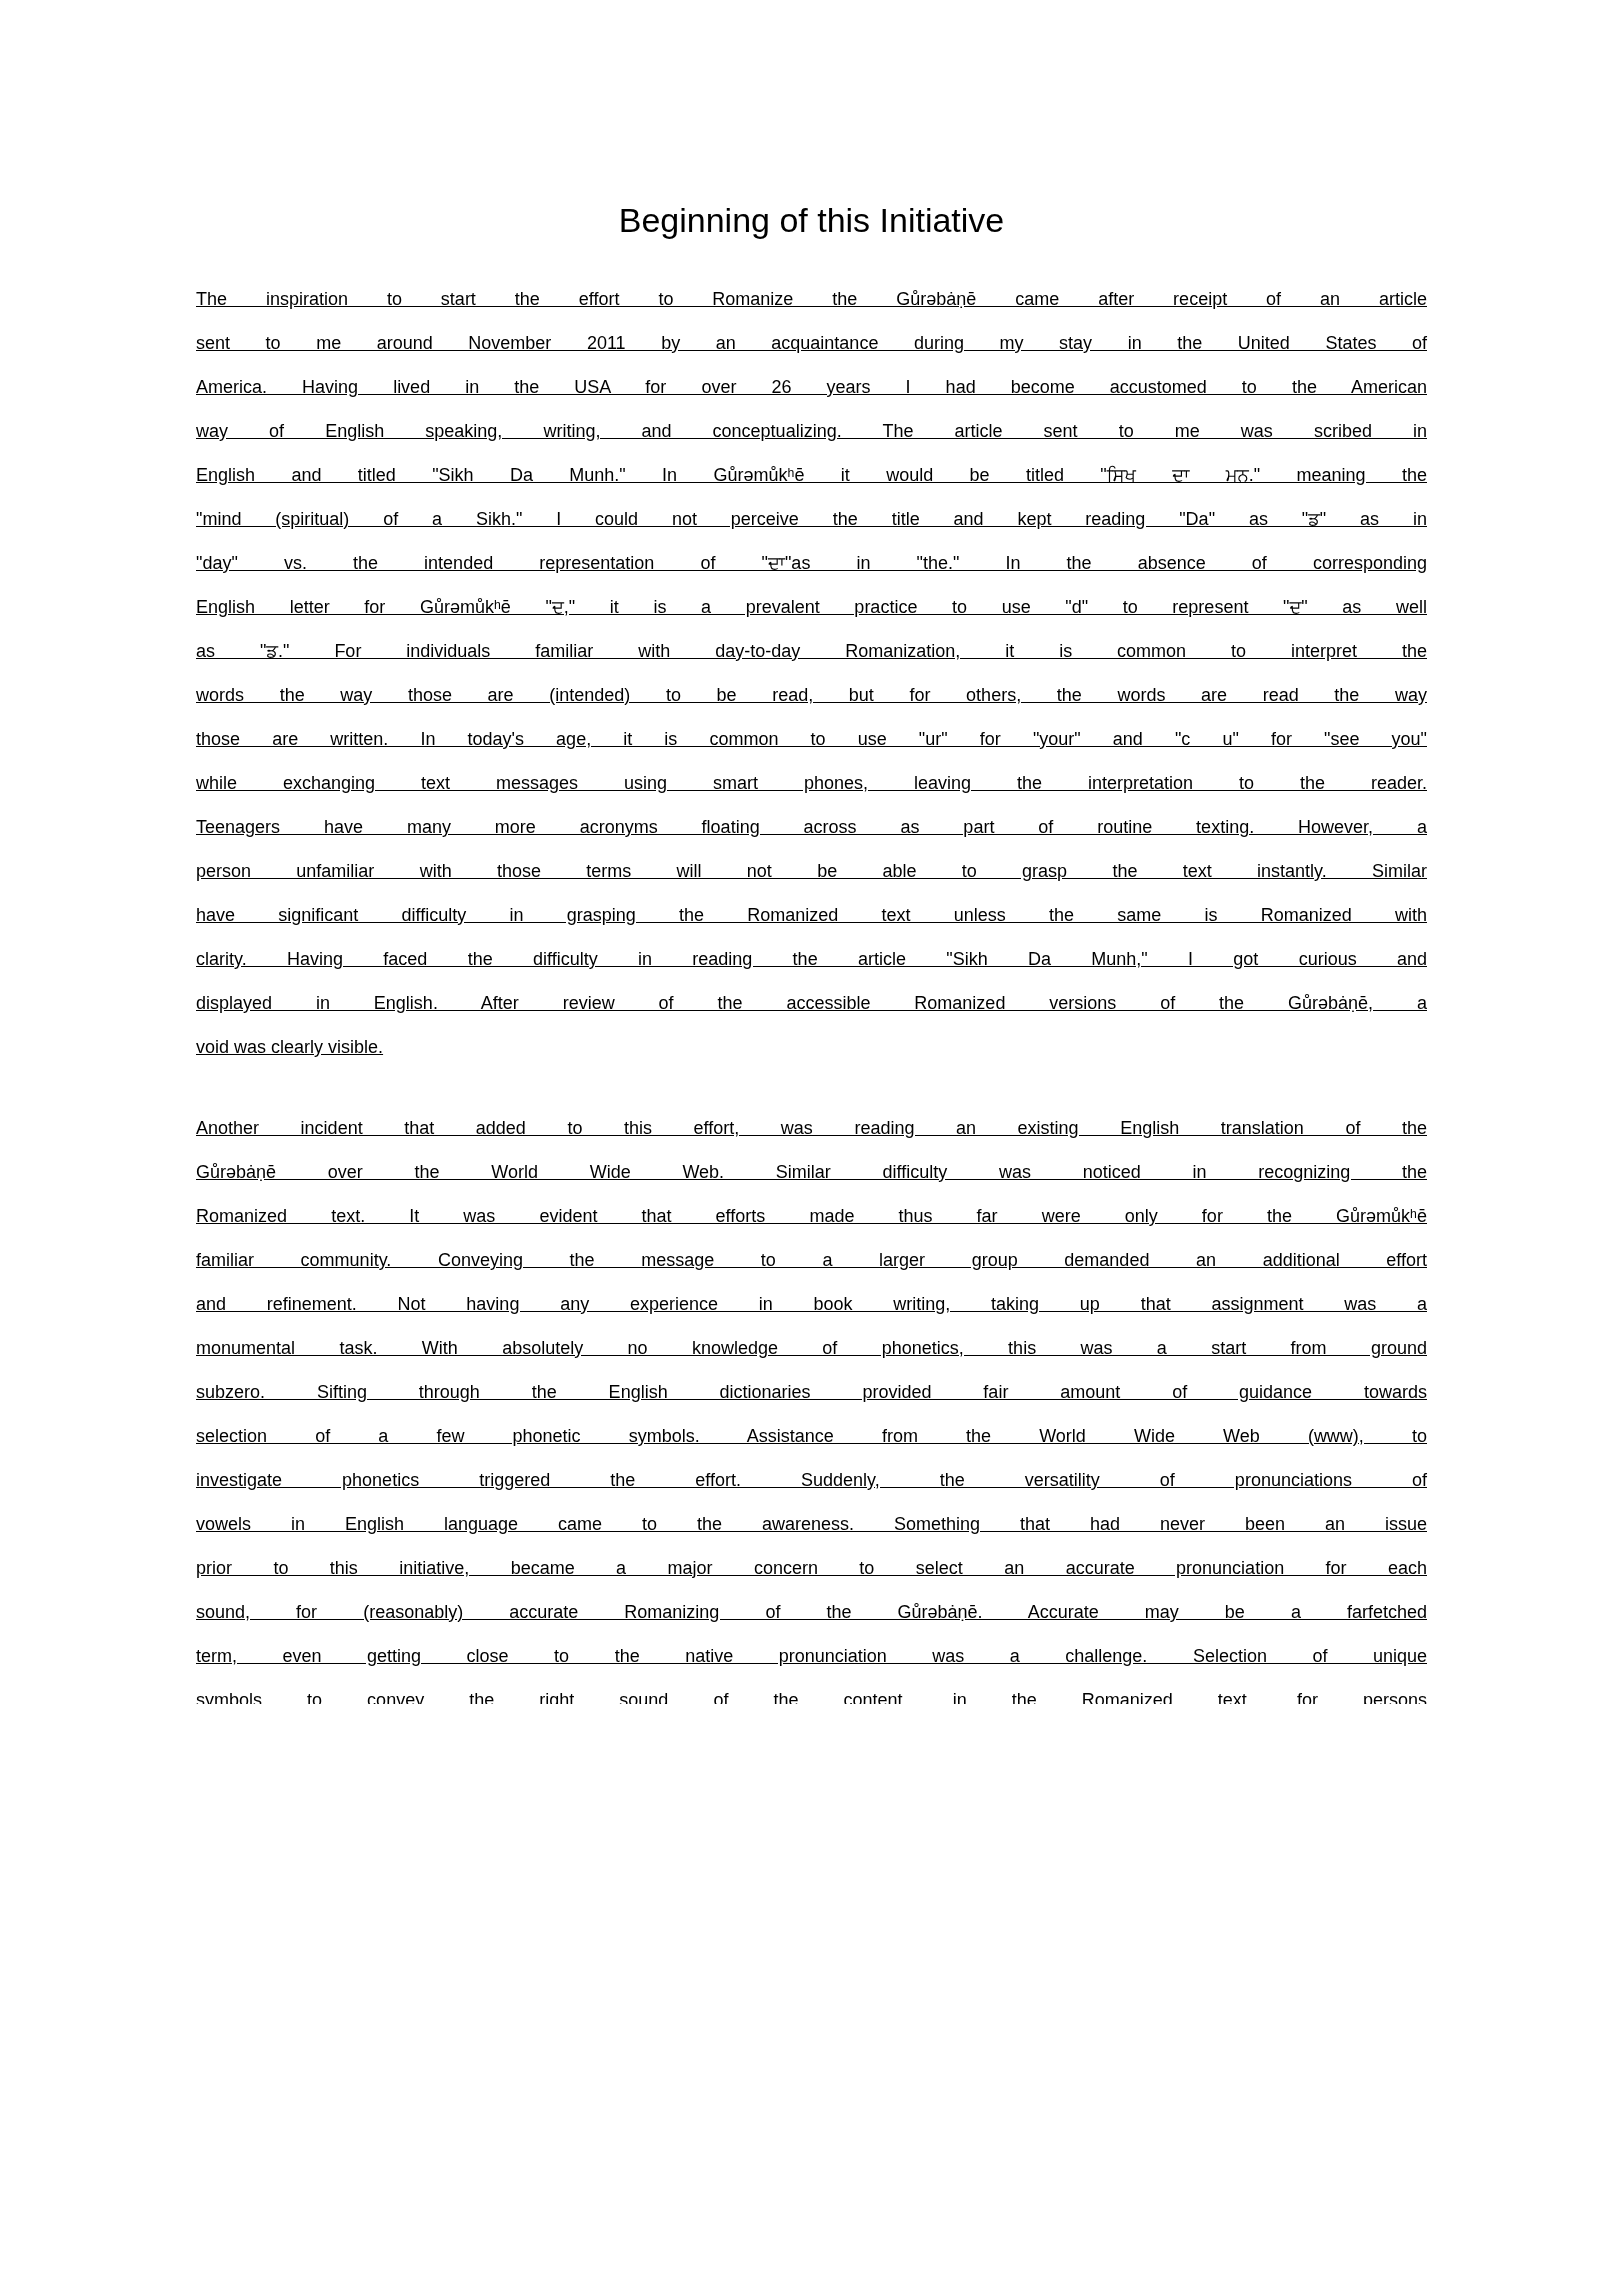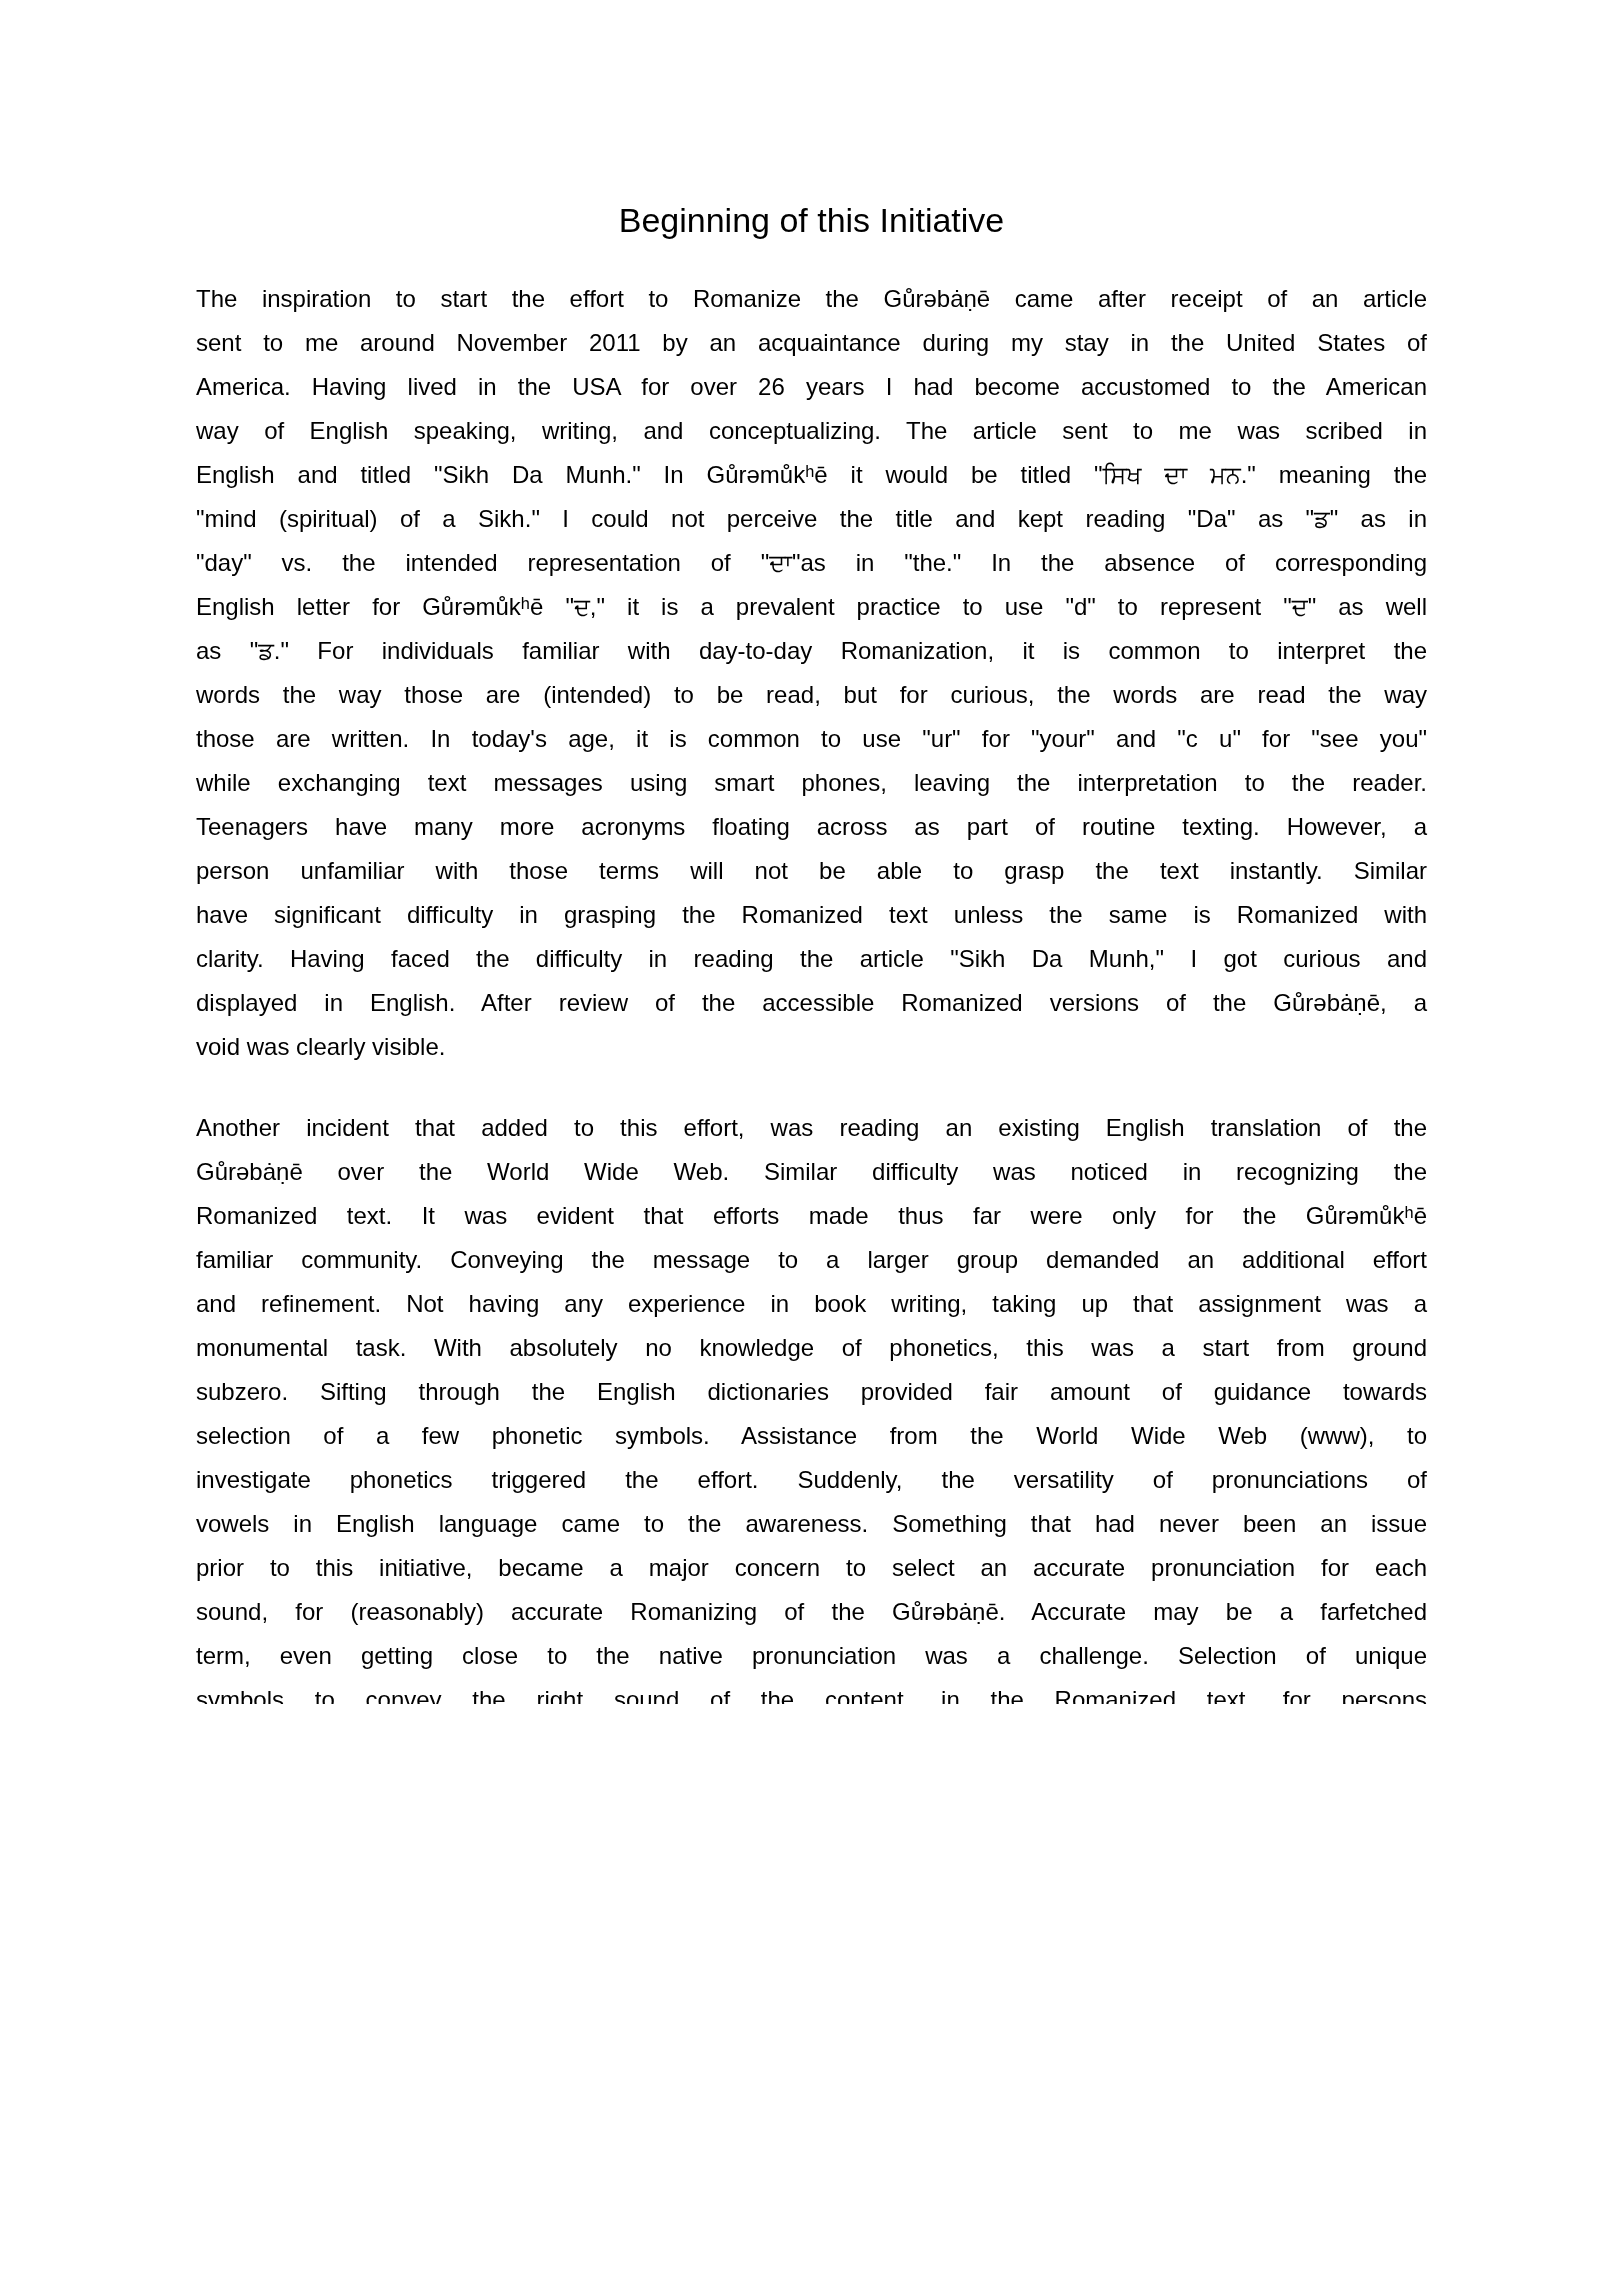--- a/index.html
+++ b/index.html
@@ -31,25 +31,26 @@
   .paragraphs {
     position: absolute;
     top: 277px;
     left: 196px;
     width: 1231px;
   }
   .paragraph + .paragraph {
     margin-top: 37px;
   }
   .line {
-    font-size: 24px;
+    font-size: 18px;
     line-height: 44px;
     white-space: nowrap;
     text-align: justify;
     text-align-last: justify;
+    text-decoration: underline;
   }
   .line.ragged {
     text-align-last: left;
   }
   .footer {
     position: absolute;
     top: 2126px;
     left: 196px;
     width: 1231px;
     text-align: center;
@@ -68,21 +69,21 @@
       <div class="paragraph">
         <div class="line">The inspiration to start the effort to Romanize the Gůrəbȧṇē came after receipt of an article</div>
         <div class="line">sent to me around November 2011 by an acquaintance during my stay in the United States of</div>
         <div class="line">America. Having lived in the USA for over 26 years I had become accustomed to the American</div>
         <div class="line">way of English speaking, writing, and conceptualizing. The article sent to me was scribed in</div>
         <div class="line">English and titled "Sikh Da Munh." In Gůrəmůkʰē it would be titled "ਸਿਖ ਦਾ ਮਨ." meaning the</div>
         <div class="line">"mind (spiritual) of a Sikh." I could not perceive the title and kept reading "Da" as "ਡ" as in</div>
         <div class="line">"day" vs. the intended representation of "ਦਾ"as in "the." In the absence of corresponding</div>
         <div class="line">English letter for Gůrəmůkʰē "ਦ," it is a prevalent practice to use "d" to represent "ਦ" as well</div>
         <div class="line">as "ਡ." For individuals familiar with day-to-day Romanization, it is common to interpret the</div>
-        <div class="line">words the way those are (intended) to be read, but for curious, the words are read the way</div>
+        <div class="line">words the way those are (intended) to be read, but for others, the words are read the way</div>
         <div class="line">those are written. In today's age, it is common to use "ur" for "your" and "c u" for "see you"</div>
         <div class="line">while exchanging text messages using smart phones, leaving the interpretation to the reader.</div>
         <div class="line">Teenagers have many more acronyms floating across as part of routine texting. However, a</div>
         <div class="line">person unfamiliar with those terms will not be able to grasp the text instantly. Similar</div>
         <div class="line">have significant difficulty in grasping the Romanized text unless the same is Romanized with</div>
         <div class="line">clarity. Having faced the difficulty in reading the article "Sikh Da Munh," I got curious and</div>
         <div class="line">displayed in English. After review of the accessible Romanized versions of the Gůrəbȧṇē, a</div>
         <div class="line ragged">void was clearly visible.</div>
       </div>
       <div class="paragraph">

